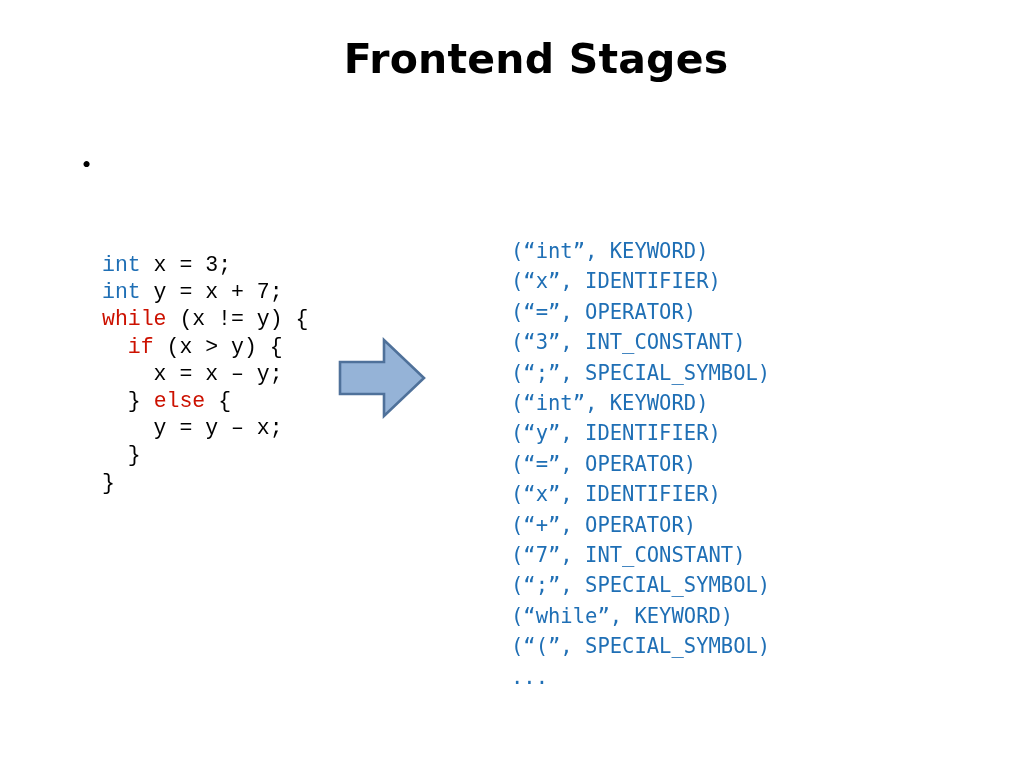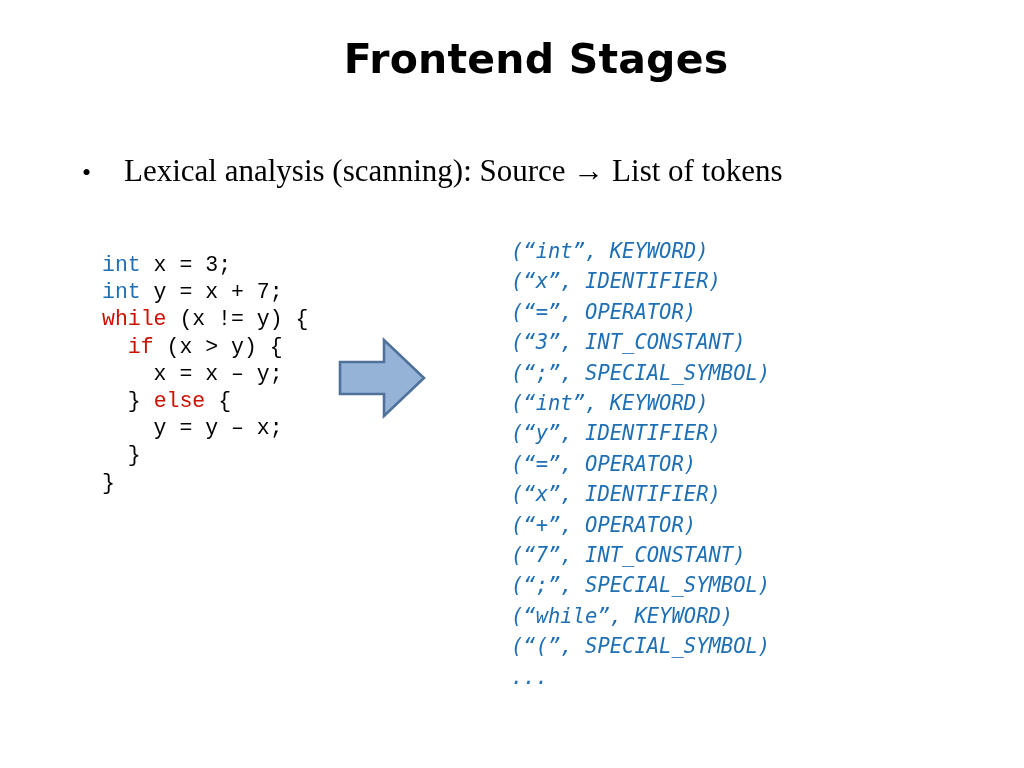--- a/index.html
+++ b/index.html
@@ -94,32 +94,31 @@
   #token-list {
     position: absolute;
     left: 487px;
     top: 236px;
     font-family: "DejaVu Sans Mono", monospace;
     font-size: 20.5px;
     line-height: 30.4px;
     color: #1F6FB5;
     white-space: pre;
   }
-  .token-line { white-space: pre; font-style: italic; }
+  .token-line { white-space: pre; }
 </style>
 </head>
 <body>
 
 <div id="slide" style="background: rgb(255, 255, 255);">
 
   <div id="slide-title">Frontend Stages</div>
 
   <div id="bullet-row">
     <span id="bullet-marker">•</span>
-    <span id="bullet-text">Lexical analysis (scanning): Source → List of tokens</span>
   </div>
 
   <div id="code-block"><div class="code-line"><span class="kw-blue" style="color: rgb(31, 111, 181);">int</span><span> x = 3;</span></div><div class="code-line"><span class="kw-blue" style="color: rgb(31, 111, 181);">int</span><span> y = x + 7;</span></div><div class="code-line"><span class="kw-red" style="color: rgb(204, 17, 0);">while</span><span> (x != y) {</span></div><div class="code-line"><span>  </span><span class="kw-red" style="color: rgb(204, 17, 0);">if</span><span> (x &gt; y) {</span></div><div class="code-line"><span>    </span><span>x = x – y;</span></div><div class="code-line"><span>  </span><span>} </span><span class="kw-red" style="color: rgb(204, 17, 0);">else</span><span> {</span></div><div class="code-line"><span>    </span><span>y = y – x;</span></div><div class="code-line"><span>  </span><span>}</span></div><div class="code-line"><span>}</span></div></div>
 
   <div id="flow-arrow">
     <svg width="92" height="84" viewBox="0 0 92 84" xmlns="http://www.w3.org/2000/svg">
       <polygon id="arrow-shape" points="4,26 48,26 48,4 88,42 48,80 48,58 4,58" fill="#95B3D7" stroke="#4F719A" stroke-width="2.6" stroke-linejoin="miter"></polygon>
     </svg>
   </div>
 

